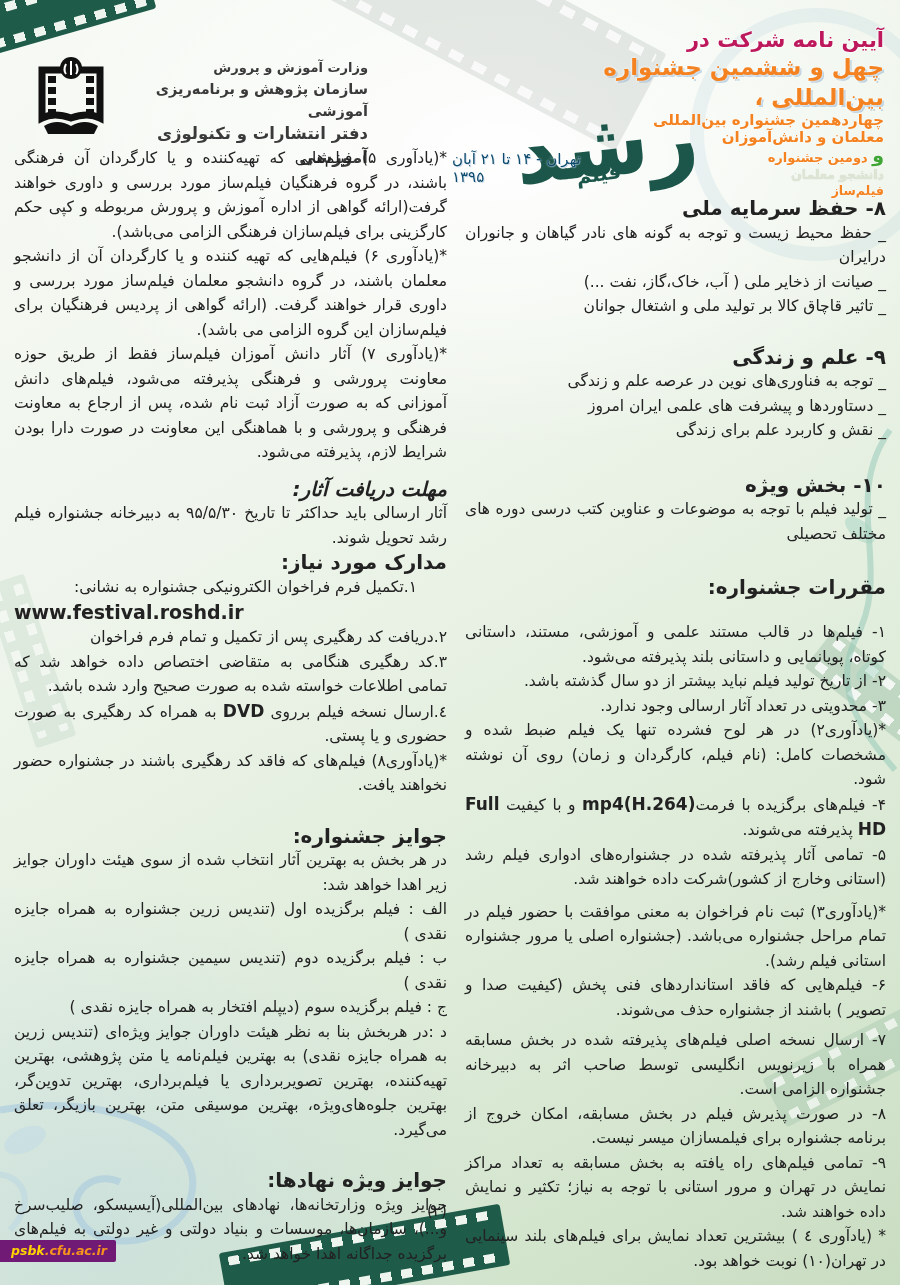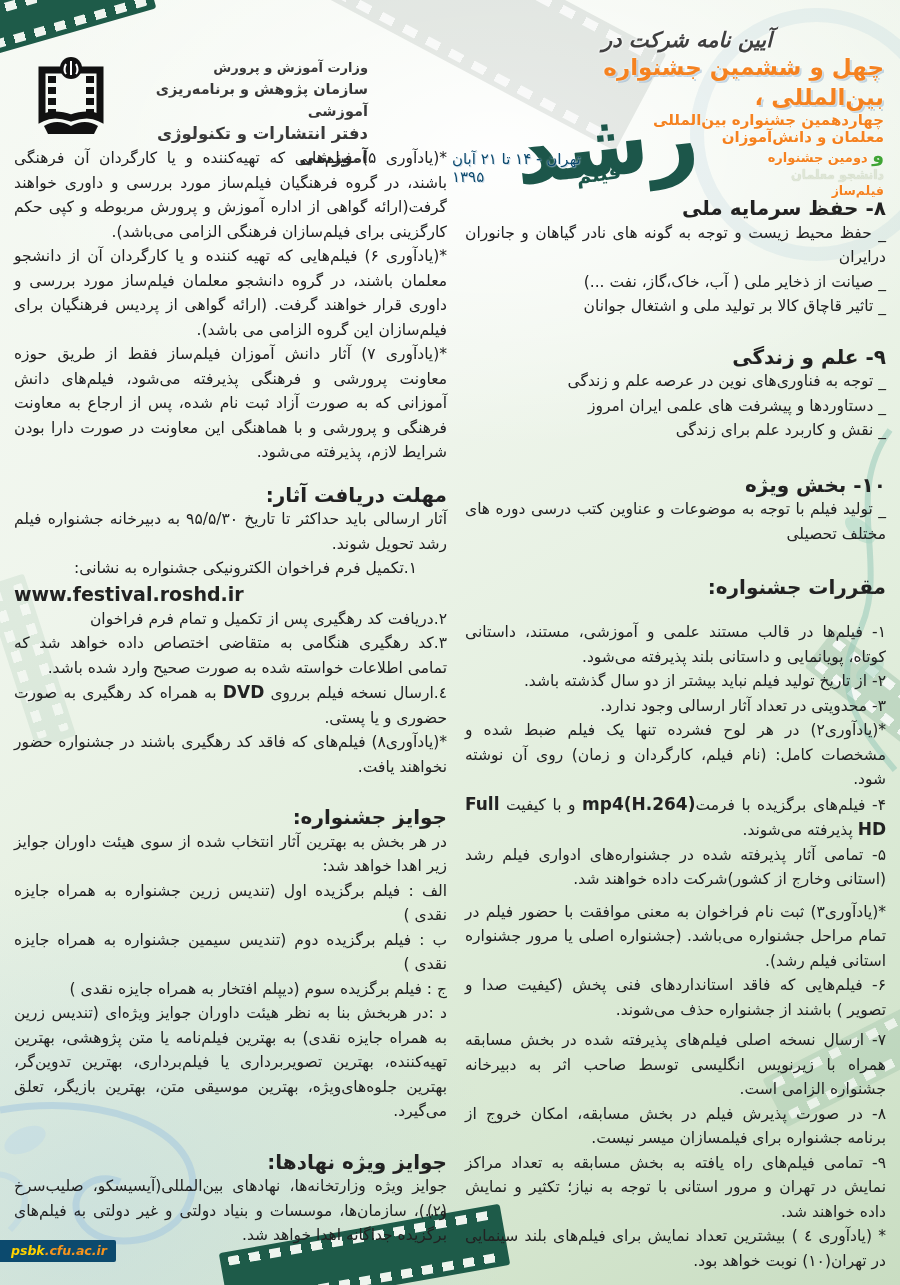--- a/index.html
+++ b/index.html
@@ -26,21 +26,21 @@
   .swirl-svg{position:absolute;pointer-events:none;}
 
   
   .org{position:absolute;top:58px;left:118px;width:250px;text-align:right;color:#3a3a3a;direction:rtl;}
   .org .l1{font-size:13px;font-weight:bold;line-height:20px;}
   .org .l2{font-size:14.5px;font-weight:bold;line-height:22px;}
   .org .l3{font-size:16.5px;font-weight:bold;line-height:24px;}
   .logo-box{position:absolute;top:56px;left:34px;}
 
   .title{position:absolute;top:28px;right:16px;width:340px;text-align:right;direction:rtl;}
-  .t1{font-size:21px;font-weight:bold;color:#404040;text-shadow:0 0 3px #fff,0 0 3px #fff;padding-left:58px;text-align:left;font-style:italic;}
+  .t1{font-size:21px;font-weight:bold;color:#be185d;text-shadow:0 0 3px #fff,0 0 3px #fff;padding-left:58px;text-align:right;}
   .t2{font-size:23px;font-weight:bold;color:#f58220;text-shadow:0 0 3px #fff,2px 2px 0 rgba(120,160,200,.45);line-height:30px;}
   .t3{font-size:15px;font-weight:bold;color:#f58220;text-shadow:0 0 2px #fff;line-height:17px;margin-left:48px;}
   .t5{font-size:13px;font-weight:bold;line-height:18px;margin-left:70px;}
   .t5 .vav{color:#3fa535;font-size:19px;}
   .t5 .rest{color:#f58220;text-shadow:0 0 2px #fff;}
   .t6{font-size:12.5px;font-weight:bold;color:#dfe6d6;text-shadow:0 0 1px #b9c7b2;line-height:16px;margin-left:95px;}
   .t7{font-size:12.5px;font-weight:bold;color:#f58220;text-shadow:0 0 2px #fff;line-height:16px;margin-left:108px;}
 
   .calligraphy{position:absolute;top:100px;left:548px;width:150px;height:120px;color:#1c564a;direction:rtl;}
   .calligraphy .big{font-size:86px;font-weight:bold;line-height:86px;transform:rotate(-6deg);display:block;letter-spacing:-6px;}
@@ -53,21 +53,21 @@
   #left-column{left:14px;top:146px;width:433px;}
   #right-column{left:465px;top:196px;width:421px;}
   .blk{font-size:15.5px;line-height:24.5px;text-align:justify;}
   .blk.h{font-weight:bold;font-size:20px;}
   .blk.bigh{font-weight:bold;font-size:20px;line-height:30px;}
   .blk.latin{direction:ltr;text-align:left;font-weight:bold;font-size:19px;line-height:26px;}
   .lat{direction:ltr;unicode-bidi:embed;font-weight:bold;font-size:17px;}
 
   
   .pagenum{position:absolute;left:427px;top:1202px;font-size:15px;color:#222;direction:rtl;}
-  .watermark{position:absolute;left:0;top:1240px;background:#0c4a6e;padding:3px 9px 4px 11px;
+  .watermark{position:absolute;left:0;top:1240px;background:#701a75;padding:3px 9px 4px 11px;
     font-style:italic;font-weight:bold;font-size:12.5px;direction:ltr;border-radius:0 2px 2px 0;}
   .watermark .wm1{color:#ffd200;}
   .watermark .wm2{color:#f7941d;}
 </style>
 </head>
 <body>
 
 <div class="page">
 
   <div class="strip" style="left:-42px;top:-16px;width:195px;height:52px;transform:rotate(-16deg);"></div>
@@ -151,22 +151,23 @@
       <div class="blk p">۶- فیلم‌هایی که فاقد استانداردهای  فنی  پخش  (کیفیت صدا و تصویر ) باشند  از  جشنواره  حذف  می‌شوند.</div>
       <div class="blk p" style="margin-top: 6px;">۷- ارسال  نسخه اصلی  فیلم‌های پذیرفته شده در بخش مسابقه  همراه با  زیرنویس  انگلیسی  توسط  صاحب  اثر  به دبیرخانه  جشنواره  الزامی  است.</div>
       <div class="blk p">۸- در صورت پذیرش فیلم در بخش مسابقه،  امکان  خروج از برنامه جشنواره برای فیلمسازان میسر نیست.</div>
       <div class="blk p">۹- تمامی  فیلم‌های  راه یافته  به  بخش  مسابقه  به  تعداد مراکز  نمایش  در  تهران  و  مرور  استانی  با توجه  به  نیاز؛ تکثیر و نمایش داده خواهند شد.</div>
       <div class="blk p">* (یادآوری ٤ ) بیشترین تعداد نمایش برای فیلم‌های بلند سینمایی در تهران(۱۰) نوبت خواهد بود.</div>
     </div>
   <div id="left-column" class="col">
       <div class="blk p">*(یادآوری ۵) فیلم‌هایی که  تهیه‌کننده  و  یا  کارگردان  آن فرهنگی  باشند،  در  گروه  فرهنگیان  فیلم‌ساز  مورد  بررسی و  داوری  خواهند  گرفت(ارائه  گواهی  از  اداره  آموزش  و پرورش  مربوطه  و  کپی  حکم  کارگزینی  برای  فیلم‌سازان فرهنگی الزامی می‌باشد).</div>
       <div class="blk p">*(یادآوری ۶) فیلم‌هایی که  تهیه کننده و یا کارگردان آن  از دانشجو  معلمان  باشند،  در  گروه  دانشجو  معلمان   فیلم‌ساز مورد  بررسی  و  داوری  قرار  خواهند  گرفت. (ارائه  گواهی از  پردیس  فرهنگیان  برای   فیلم‌سازان  این  گروه  الزامی می باشد).</div>
       <div class="blk p">*(یادآوری ۷) آثار  دانش  آموزان  فیلم‌ساز  فقط  از  طریق حوزه  معاونت  پرورشی  و  فرهنگی  پذیرفته  می‌شود، فیلم‌های دانش آموزانی که به صورت آزاد ثبت نام شده، پس از ارجاع به معاونت فرهنگی و پرورشی و با هماهنگی این  معاونت  در  صورت  دارا  بودن  شرایط  لازم،  پذیرفته می‌شود.</div>
-      <div class="blk h" style="margin-top: 18px;">مهلت دریافت آثار:</div>
+      <div class="blk h" style="margin-top: 12px; font-style: italic;">مهلت دریافت آثار:</div>
       <div class="blk p">آثار  ارسالی  باید  حداکثر  تا  تاریخ  ۹۵/۵/۳۰  به  دبیرخانه جشنواره فیلم رشد تحویل شوند.</div>
+      <div class="blk h">مدارک مورد نیاز:</div>
       <div class="blk p" style="margin-right: 30px;">۱.تکمیل فرم فراخوان الکترونیکی جشنواره به نشانی:</div>
       <div class="blk latin">www.festival.roshd.ir</div>
       <div class="blk p">۲.دریافت کد رهگیری پس از تکمیل و تمام فرم فراخوان</div>
       <div class="blk p">۳.کد رهگیری هنگامی به متقاضی اختصاص داده خواهد شد که تمامی اطلاعات خواسته شده به صورت صحیح وارد شده باشد.</div>
       <div class="blk rich"><span>٤.ارسال نسخه فیلم برروی </span><span class="lat">DVD</span><span> به همراه کد رهگیری به صورت حضوری و یا پستی.</span></div>
       <div class="blk p">*(یادآوری۸)  فیلم‌های  که  فاقد  کد  رهگیری  باشند  در جشنواره حضور نخواهند یافت.</div>
       <div class="blk h" style="margin-top: 26px;">جوایز جشنواره:</div>
       <div class="blk p">در  هر  بخش  به  بهترین  آثار  انتخاب  شده  از  سوی  هیئت داوران جوایز زیر اهدا خواهد شد:</div>
       <div class="blk p">الف : فیلم برگزیده اول (تندیس  زرین  جشنواره  به  همراه جایزه نقدی )</div>
       <div class="blk p">ب : فیلم برگزیده دوم (تندیس سیمین جشنواره به  همراه جایزه نقدی )</div>

